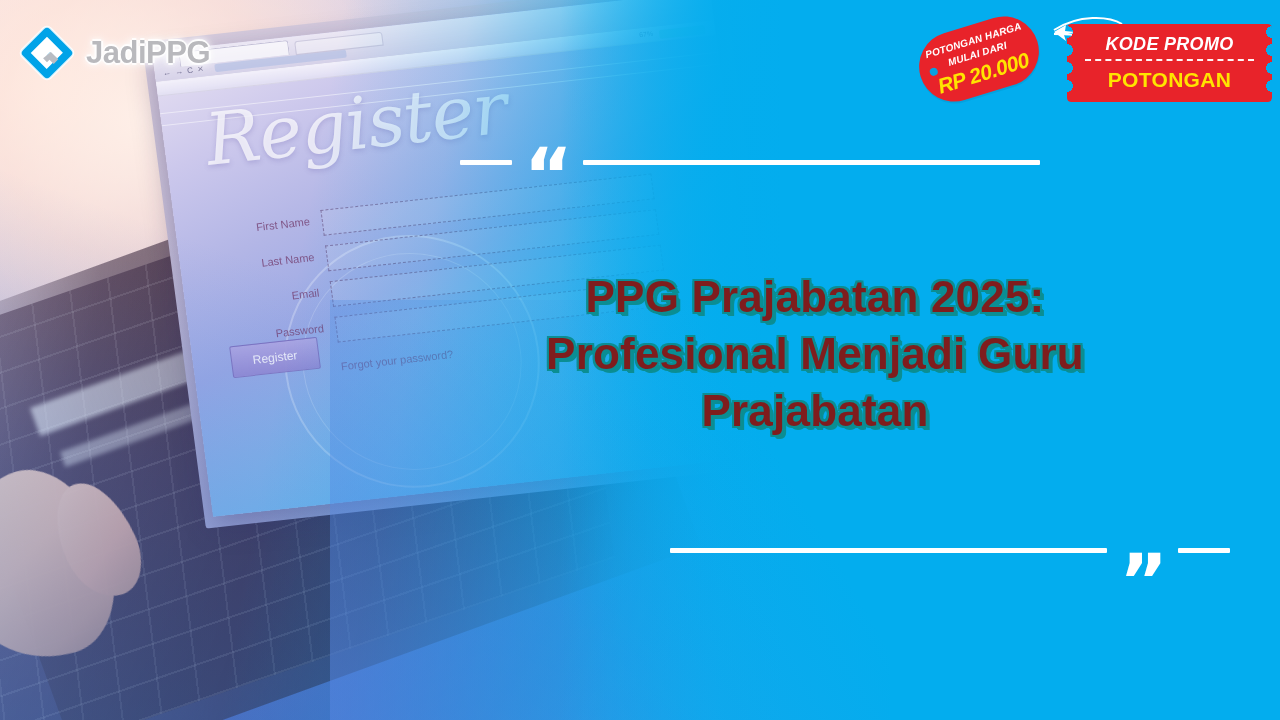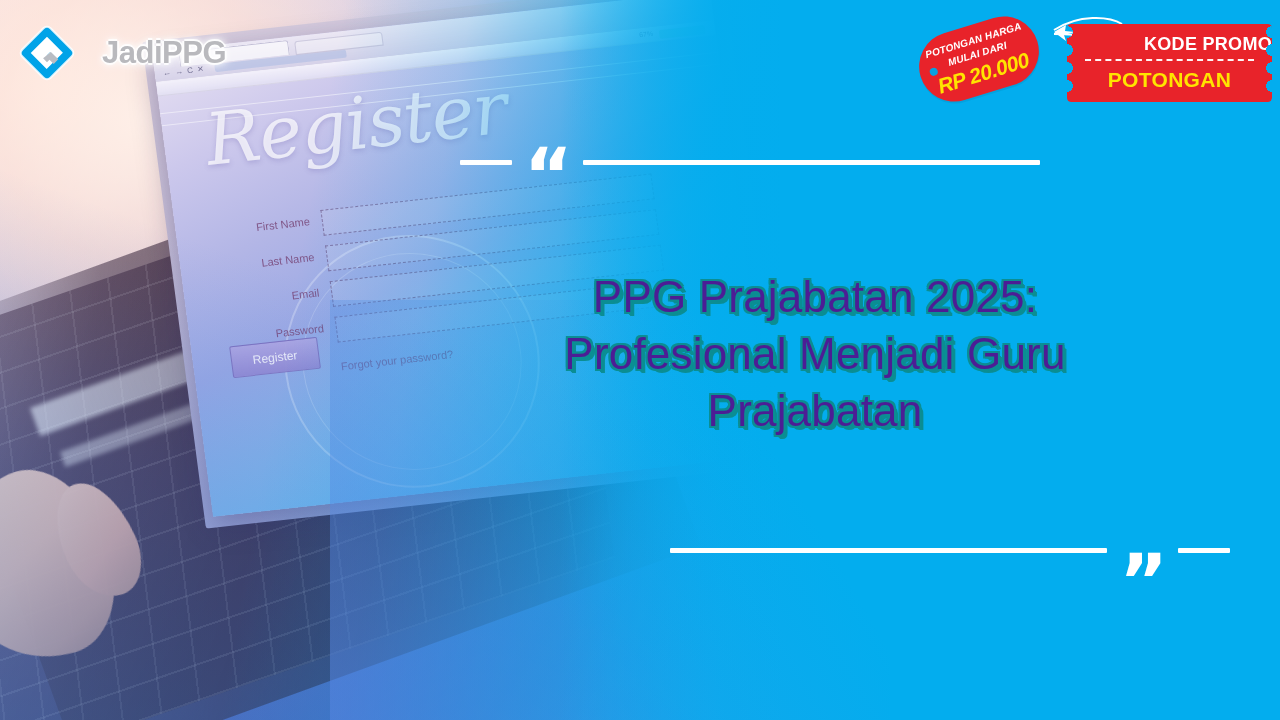--- a/index.html
+++ b/index.html
@@ -284,21 +284,21 @@
   .bg-diagonal {
     position: absolute; left: 330px; bottom: 0;
     width: 560px; height: 420px;
     background: linear-gradient(60deg, rgba(86,134,228,.55) 0%, rgba(60,150,232,.22) 45%, rgba(3,173,238,0) 75%);
     pointer-events: none;
   }
 
   
   .logo {
     position: absolute; left: 18px; top: 24px;
-    display: flex; align-items: center; gap: 26px;
+    display: flex; align-items: center; gap: 10px;
     z-index: 30;
   }
   .logo-mark {
     position: relative;
     width: 58px; height: 58px;
   }
   .logo-text {
     font-size: 31px;
     font-weight: bold;
     color: #b9b9bd;
@@ -362,22 +362,22 @@
       radial-gradient(circle 6px at 0px 62px, transparent 99%, #000 100%),
       radial-gradient(circle 6px at 205px 8px, transparent 99%, #000 100%),
       radial-gradient(circle 6px at 205px 26px, transparent 99%, #000 100%),
       radial-gradient(circle 6px at 205px 44px, transparent 99%, #000 100%),
       radial-gradient(circle 6px at 205px 62px, transparent 99%, #000 100%);
     mask-composite: intersect;
     border-radius: 4px;
   }
   .coupon-title {
     position: absolute; left: 0; right: 0; top: 10px;
-    text-align: right;
-    font-size: 18px; font-weight: bold; 
+    text-align: center;
+    font-size: 18px; font-weight: bold; font-style: italic;
     color: #ffffff; letter-spacing: .3px;
   }
   .coupon-dash {
     position: absolute; left: 18px; right: 18px; top: 35px;
     height: 0;
     border-top: 2px dashed rgba(255,255,255,.95);
   }
   .coupon-code {
     position: absolute; left: 0; right: 0; top: 44px;
     text-align: center;
@@ -412,23 +412,23 @@
     letter-spacing: -2px;
   }
   .qmark.close { top: 30px; }
 
   .headline {
     position: absolute;
     left: 20px; top: 268px;
     width: 710px;
     text-align: center;
     font-size: 44px;
-    font-weight: normal;
+    font-weight: bold;
     line-height: 1.30;
-    color: #4c1d95;
+    color: #7f1d1d;
     letter-spacing: .2px;
     text-shadow:
       2px 0 0 #0b8e93, -2px 0 0 #0b8e93, 0 2px 0 #0b8e93, 0 -2px 0 #0b8e93,
       2px 2px 0 #0b8e93, -2px 2px 0 #0b8e93, 2px -2px 0 #0b8e93, -2px -2px 0 #0b8e93,
       3px 3px 0 #0b8e93, 4px 4px 0 #0b8e93;
   }
 
   .quote-bot {
     position: absolute; left: 230px; top: 548px;
     width: 560px;

